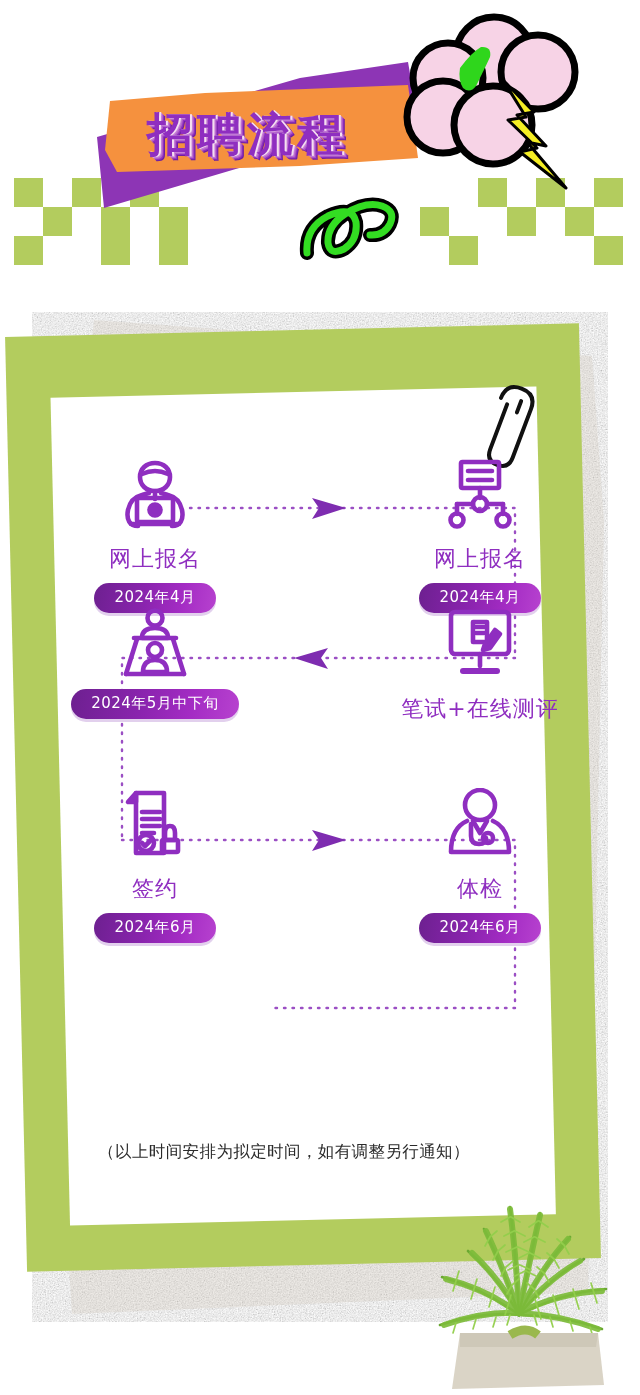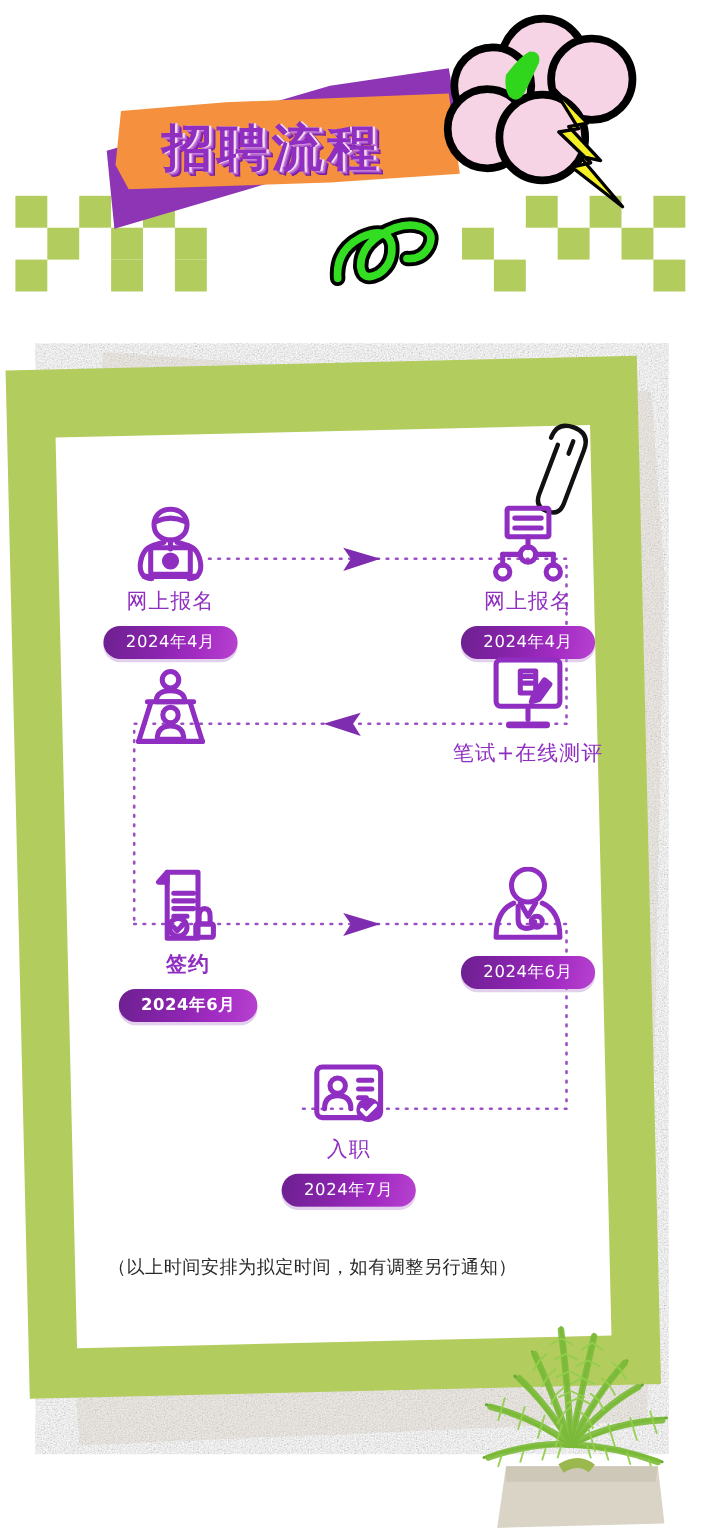--- a/index.html
+++ b/index.html
@@ -55,21 +55,21 @@
   
   .flow{
     position:absolute;left:60px;top:430px;width:520px;height:740px;
   }
   .flow .dots{position:absolute;left:0;top:0;}
 
   .node{position:absolute;width:190px;text-align:center;}
   .node .icon{height:78px;display:flex;align-items:flex-end;justify-content:center;}
   .node .nlabel{
     font-family:"DejaVu Sans","Liberation Sans",sans-serif;
-    font-size:19px;color:#8f2ec0;margin-top:4px;letter-spacing:1px;
+    font-size:22px;color:#8f2ec0;margin-top:14px;letter-spacing:1px;
     white-space:nowrap;
   }
   .node .badge{
     display:inline-block;margin-top:9px;
     padding:5px 20px 6px;
     border-radius:16px;
     background:linear-gradient(100deg,#6d2090 0%,#8a24ae 42%,#a42cc4 72%,#b742cf 100%);
     color:#ffffff;font-size:15px;letter-spacing:.5px;white-space:nowrap;
     font-family:"DejaVu Sans","Liberation Sans",sans-serif;
     box-shadow:0 3px 0 rgba(190,150,215,.45);
@@ -225,37 +225,38 @@
         <svg width="74" height="72" viewBox="0 0 74 72" fill="none" stroke="#8f2ec0" stroke-width="4.6" stroke-linecap="round" stroke-linejoin="round">
           <circle cx="37" cy="10" r="7.5"></circle>
           <path d="M24 30 Q24 20 37 20 Q50 20 50 30 Z"></path>
           <path d="M16 30 L58 30"></path>
           <path d="M19 31 L8 66 M55 31 L66 66"></path>
           <path d="M8 66 L66 66"></path>
           <circle cx="37" cy="42" r="7"></circle>
           <path d="M25 64 Q25 52 37 52 Q49 52 49 64 Z"></path>
         </svg>
       </div>
-    </div>
-
-    <div class="node" style="left:325px;top:160px;">
+      <div class="badge">2024年5月中下旬</div>
+    </div>
+
+    <div class="node" style="left:325px;top:172px;">
       <div class="icon">
         <svg width="74" height="72" viewBox="0 0 74 72" fill="none" stroke="#8f2ec0" stroke-width="4.6" stroke-linecap="round" stroke-linejoin="round">
           <rect x="8" y="4" width="58" height="42" rx="4"></rect>
           <path d="M37 46 L37 58"></path>
           <path d="M20 63 L54 63" stroke-width="6"></path>
           <path d="M30 14 L44 14 L44 34 L30 34 Z"></path>
           <path d="M33 19 L41 19 M33 25 L41 25"></path>
           <path d="M42 36 L52 22 L57 26 L47 40 L40 42 Z" fill="#8f2ec0"></path>
         </svg>
       </div>
       <div class="nlabel">笔试+在线测评</div>
     </div>
 
-    <div class="node" style="left:16px;top:352px;font-weight:bold;">
+    <div class="node" style="left:0px;top:352px;">
       <div class="icon">
         <svg width="74" height="72" viewBox="0 0 74 72" fill="none" stroke="#8f2ec0" stroke-width="4.6" stroke-linecap="round" stroke-linejoin="round">
           <path d="M18 5 L46 5 L46 65 L18 65 Z"></path>
           <path d="M18 5 L10 14 L18 14 Z" fill="#8f2ec0"></path>
           <path d="M24 24 L42 24 M24 31 L42 31 M24 38 L42 38 M24 45 L36 45"></path>
           <circle cx="28" cy="55" r="8"></circle>
           <path d="M24 55 L27 58 L33 52"></path>
           <path d="M47 45 Q47 38 52 38 Q57 38 57 45 L57 52 L47 52 Z"></path>
           <rect x="44" y="52" width="16" height="12" rx="1.5"></rect>
         </svg>
@@ -267,37 +268,24 @@
     <div class="node" style="left:325px;top:352px;">
       <div class="icon">
         <svg width="74" height="72" viewBox="0 0 74 72" fill="none" stroke="#8f2ec0" stroke-width="4.6" stroke-linecap="round" stroke-linejoin="round">
           <circle cx="37" cy="17" r="15"></circle>
           <path d="M24 33 Q8 40 8 64 L66 64 Q66 40 50 33"></path>
           <path d="M30 33 L37 45 L44 33"></path>
           <path d="M28 36 L28 48 Q28 56 36 56 Q43 56 43 50"></path>
           <circle cx="45" cy="50" r="5"></circle>
         </svg>
       </div>
+      <div class="nlabel">体检</div>
       <div class="badge">2024年6月</div>
     </div>
 
-    <div class="node" style="left:162px;top:520px;">
-      <div class="icon">
-        <svg width="74" height="62" viewBox="0 0 74 62" fill="none" stroke="#8f2ec0" stroke-width="4.6" stroke-linecap="round" stroke-linejoin="round">
-          <rect x="8" y="4" width="58" height="46" rx="5"></rect>
-          <circle cx="27" cy="21" r="7"></circle>
-          <path d="M15 42 Q15 30 27 30 Q39 30 39 42"></path>
-          <path d="M46 16 L58 16 M46 24 L58 24 M46 32 L53 32"></path>
-          <circle cx="55" cy="43" r="11" fill="#8f2ec0" stroke="none"></circle>
-          <path d="M49 43 L53 47 L61 39" stroke="#ffffff" stroke-width="3.6"></path>
-        </svg>
-      </div>
-      <div class="nlabel">入职</div>
-      <div class="badge">2024年7月</div>
-    </div>
 
   </div>
 
   <div class="footnote">（以上时间安排为拟定时间，如有调整另行通知）</div>
 
   <svg class="plant" viewBox="0 0 242 240">
     <g stroke="#6aa832" stroke-width="2.6" fill="none" stroke-linecap="round">
       <path d="M121 160 Q118 100 112 52"></path>
         <path d="M121 160 Q132 104 142 58"></path>
       <path d="M121 160 Q104 110 86 74"></path>

